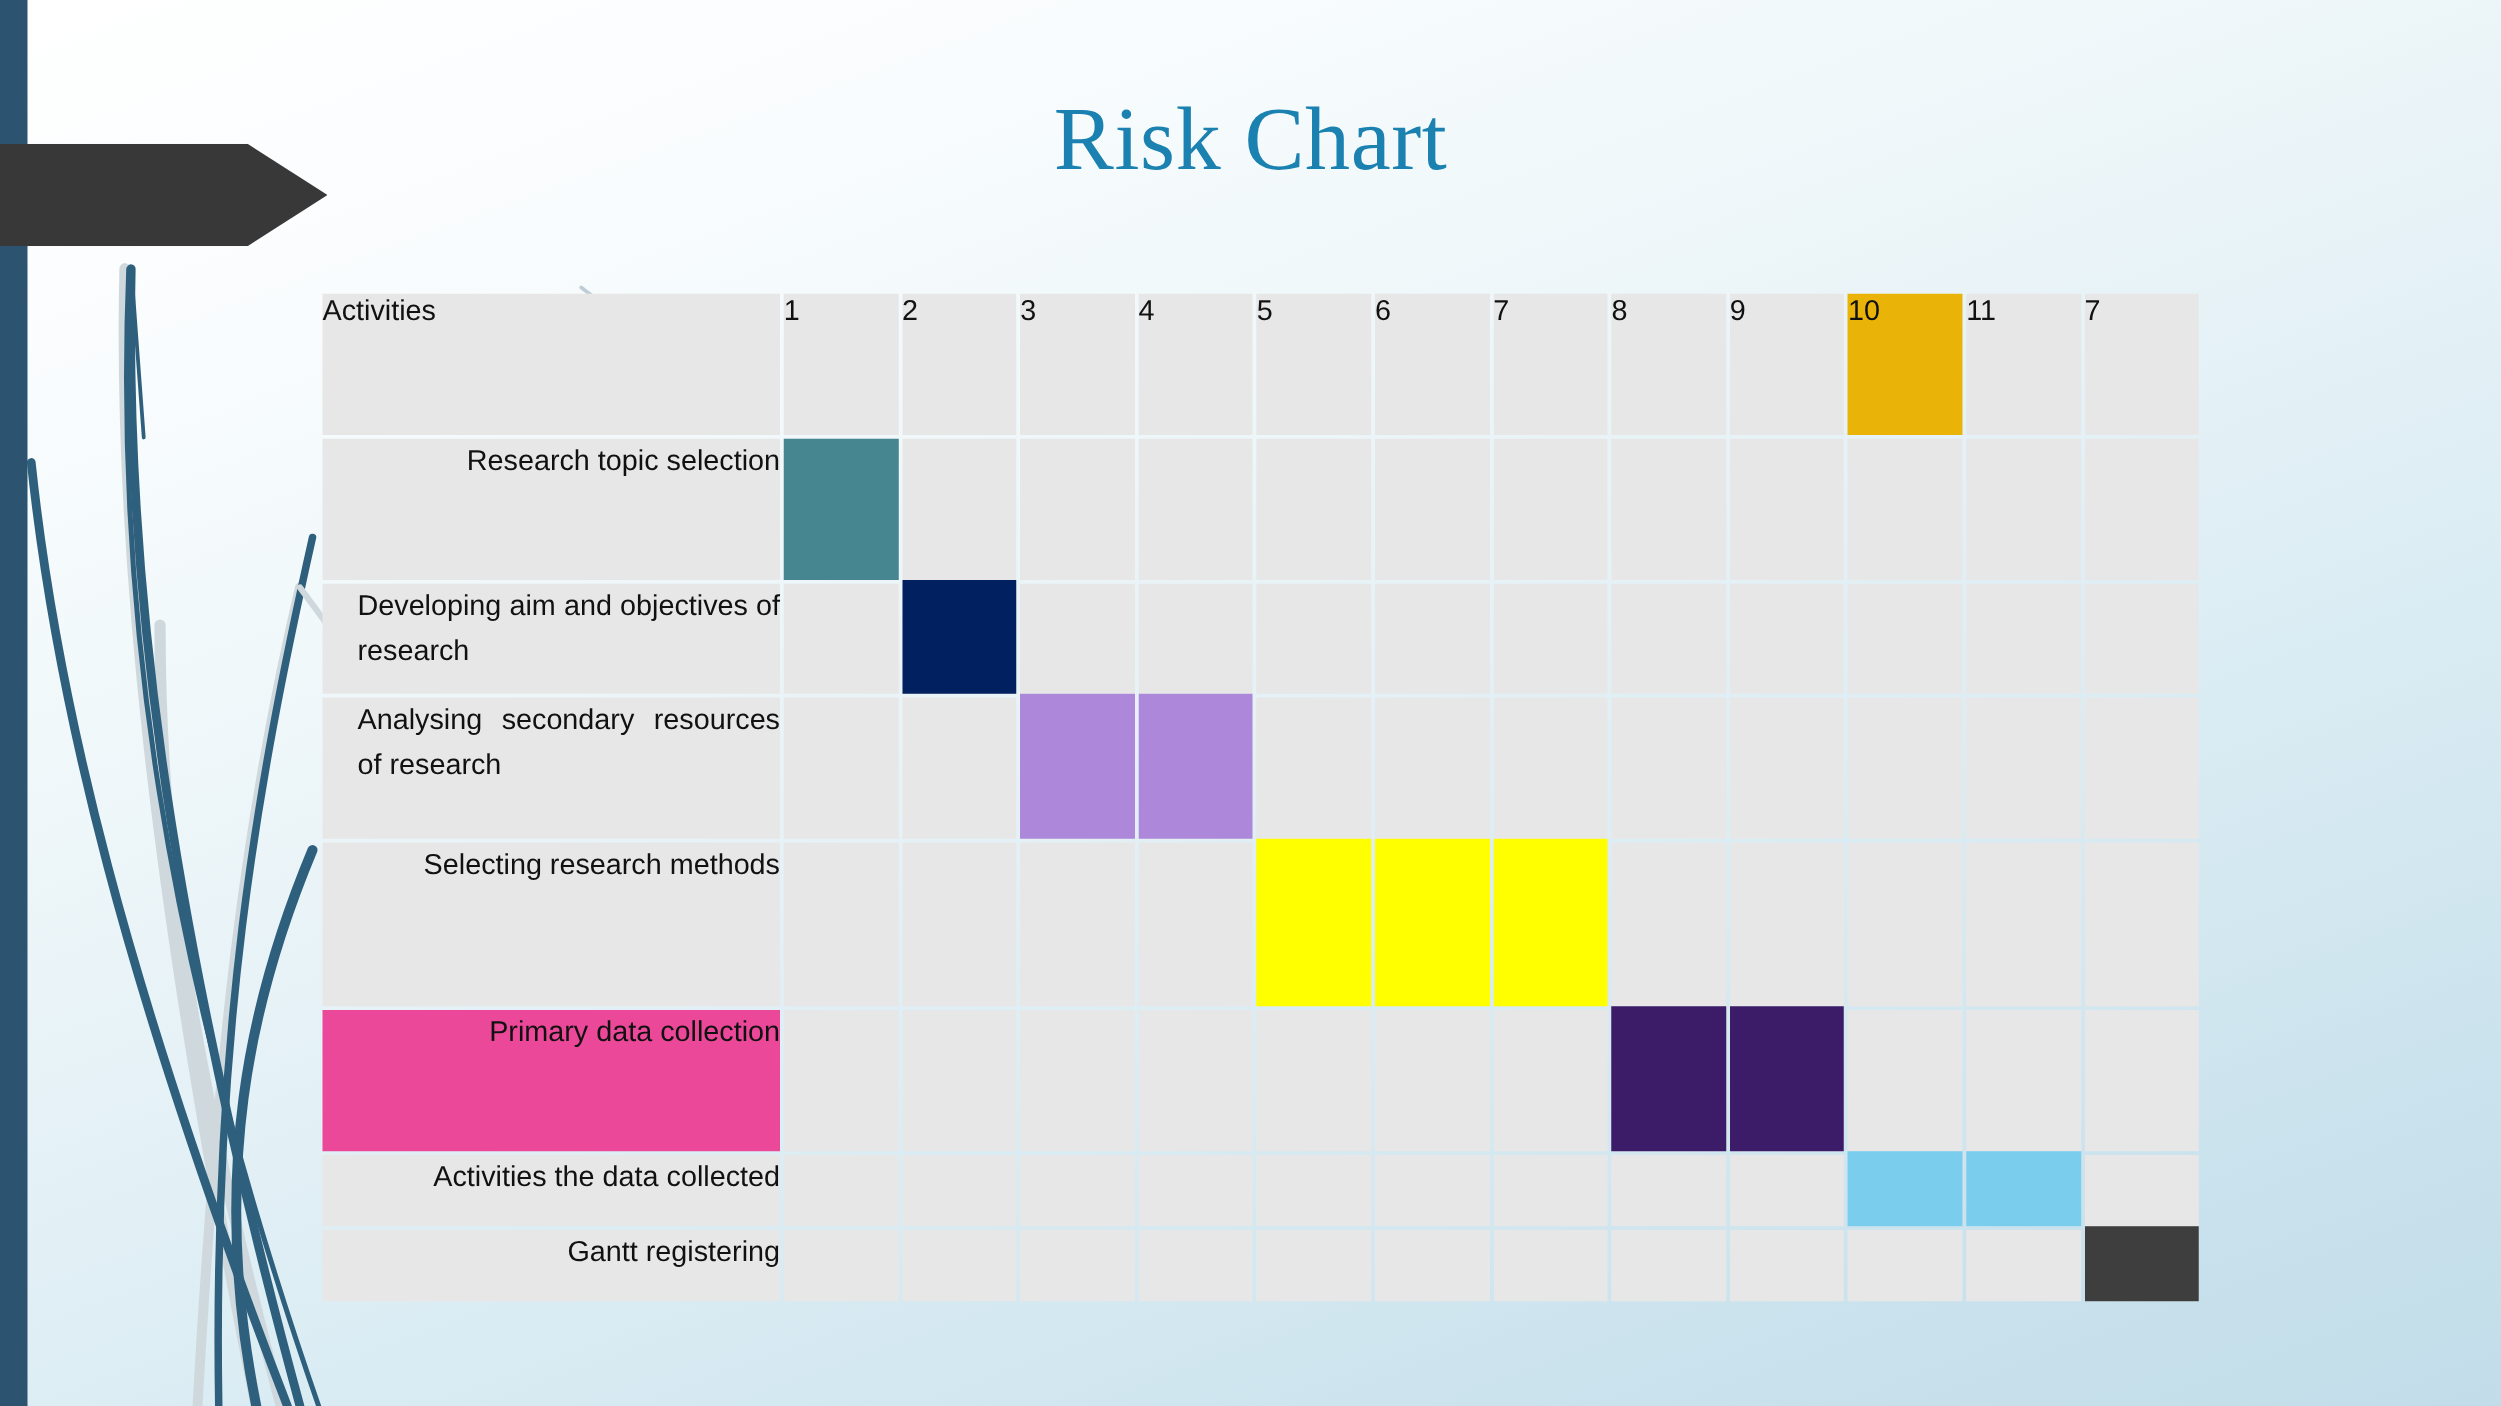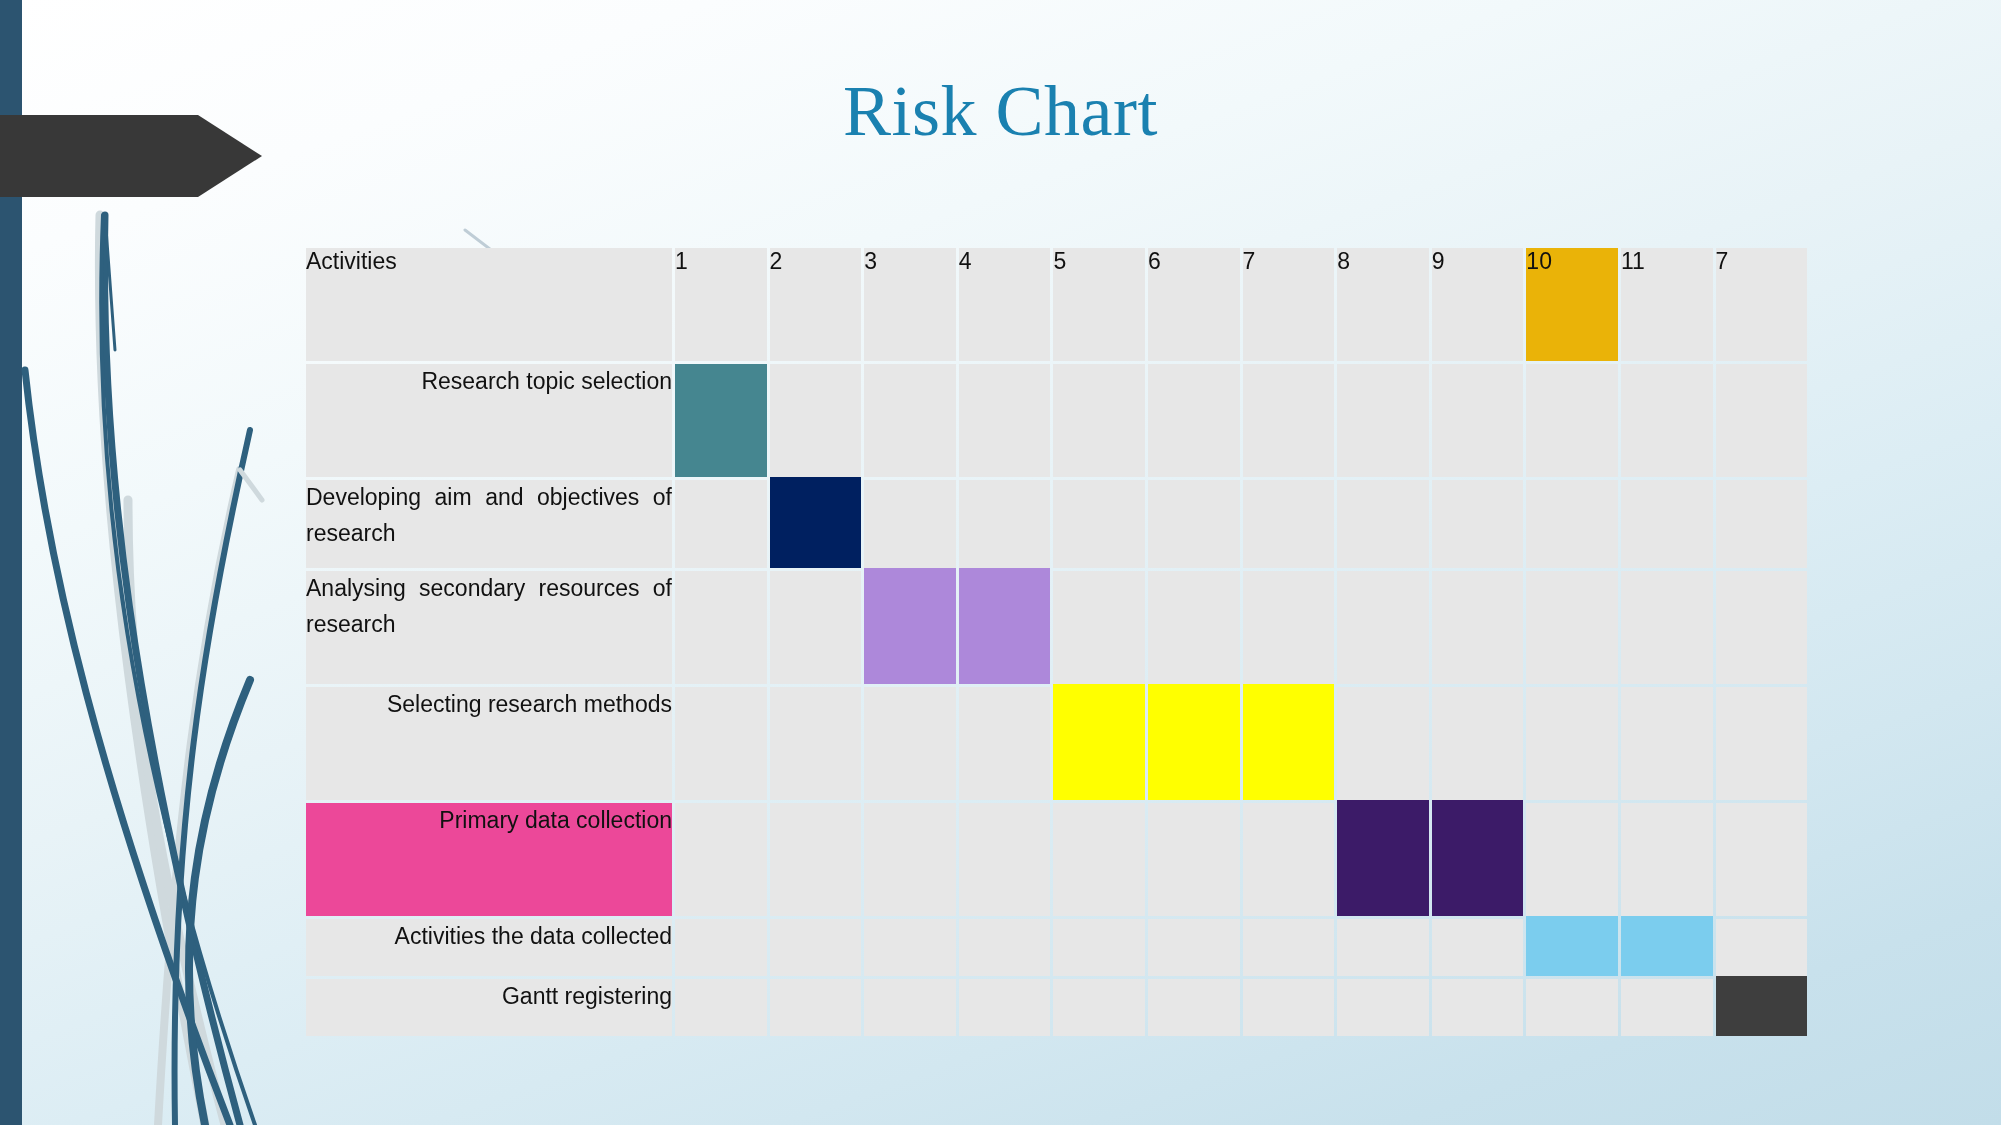--- a/index.html
+++ b/index.html
@@ -61,23 +61,22 @@
     font-size: 72px;
     font-weight: 400;
     color: #1a81b0;
     letter-spacing: 0.5px;
   }
 
   
   .gantt-wrap {
     position: absolute;
     left: 255px;
-    top: 245px;
+    top: 232px;
     width: 1466px;
-    margin-left: 48px;
   }
   table.gantt {
     border-collapse: separate;
     border-spacing: 3px;
     width: 1466px;
     table-layout: fixed;
     background: transparent;
   }
   table.gantt td, table.gantt th {
     background: #e7e7e7;
@@ -110,28 +109,28 @@
 
   td.act-label {
     font-size: 23px;
     color: #111;
     line-height: 1.55;
     padding: 12px 6px 0 6px;
     box-sizing: border-box;
     text-align: justify;
     text-justify: inter-word;
   }
-  td.act-label.two-line { text-align-last: left; }
+  td.act-label.two-line { text-align-last: left; padding-left: 28px; }
   td.act-label.one-line { text-align: right; }
 
   tr.row-h1 td, tr.row-h1 th { height: 113px; }
   tr.row-h2 td { height: 113px; }
   tr.row-h3 td { height: 88px; }
   tr.row-h4 td { height: 113px; }
-  tr.row-h5 td { height: 113px; }
+  tr.row-h5 td { height: 131px; }
   tr.row-h6 td { height: 113px; }
   tr.row-h7 td { height: 57px; }
 
   td.cell-bar { position: relative; }
   td.cell-bar .bar-fill {
     position: absolute;
     left: 0; top: 0; right: 0; bottom: 0;
   }
   
   td.cell-bar.bleed-up .bar-fill { top: -3px; }

